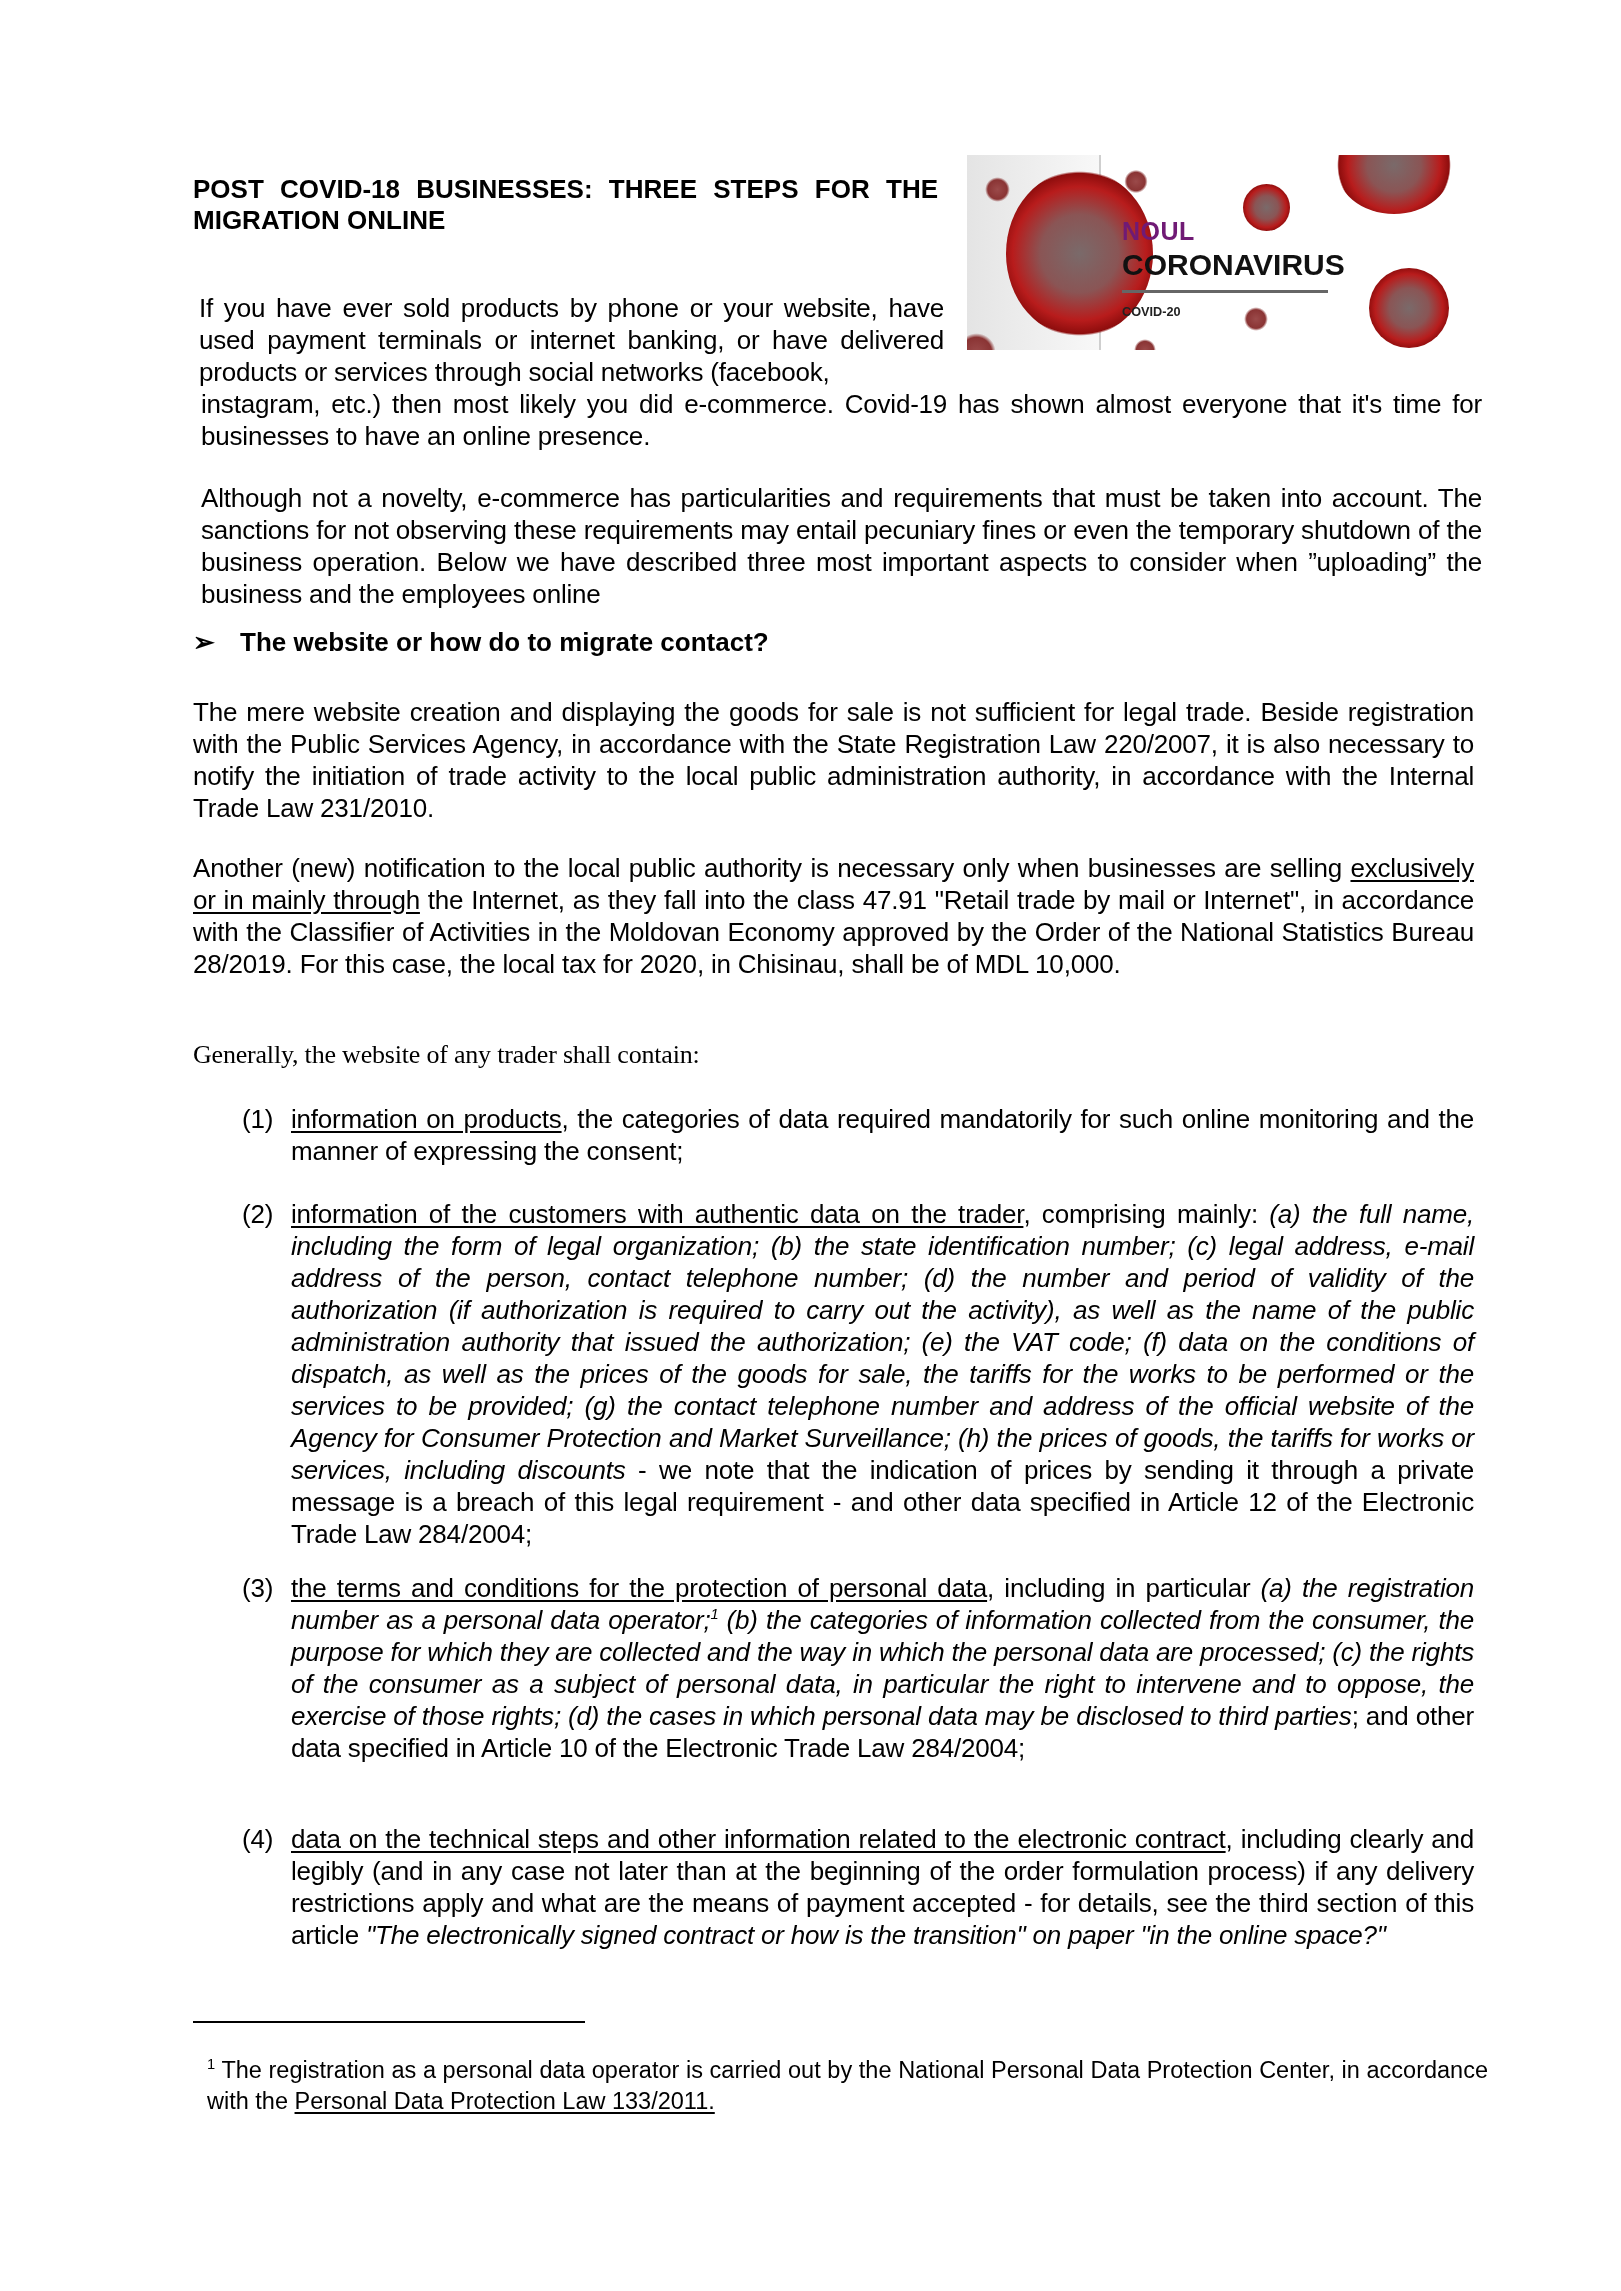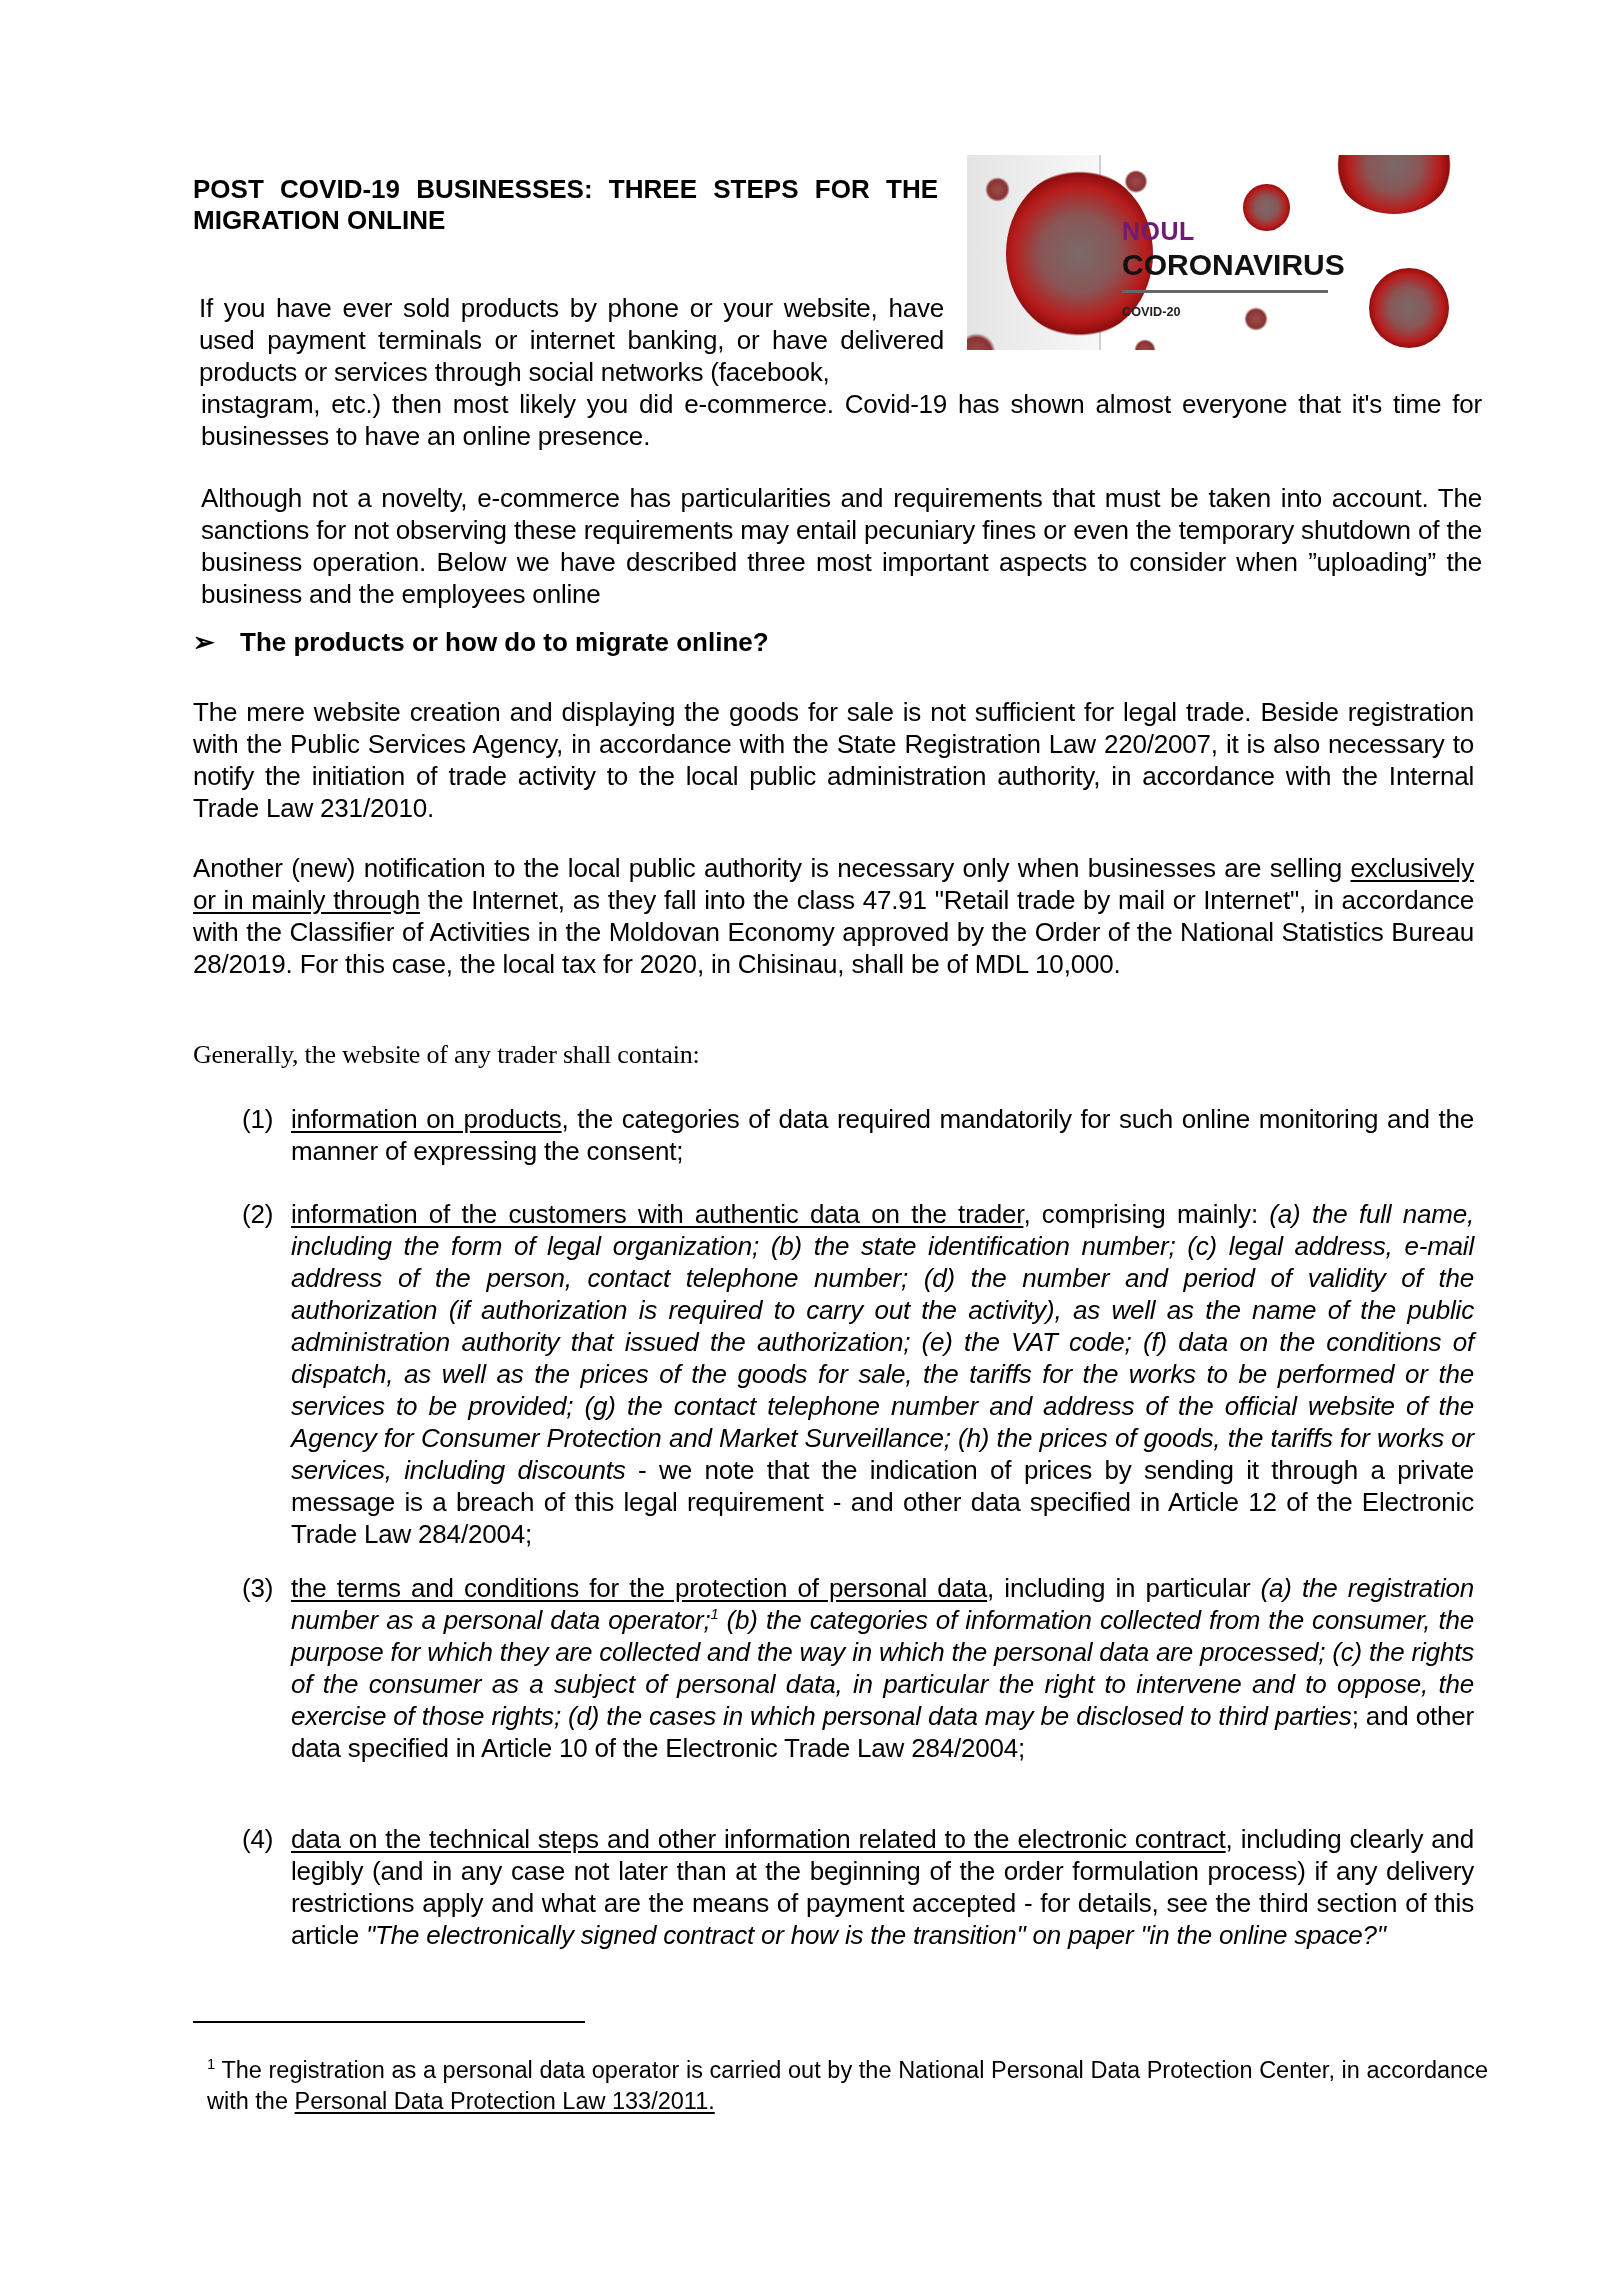--- a/index.html
+++ b/index.html
@@ -35,21 +35,21 @@
   .u { text-decoration:underline; text-underline-offset:2.9px; }
   .i { font-style:italic; }
   sup { font-size:14.7px; line-height:0; vertical-align:super; }
   .fn-rule { position:absolute; left:193px; top:2021px; width:392px; height:2px; background:#000; }
   .fn { position:absolute; left:193px; top:2041px; width:1281px; font-size:23.5px; line-height:31px; text-align:justify; }
   .fn sup { font-size:14.7px; }
 </style>
 </head>
 <body>
 
-<h1 class="title">POST COVID-19 BUSINESSES: THREE STEPS FOR THE MIGRATION ONLINE</h1>
+<h1 class="title">POST COVID-18 BUSINESSES: THREE STEPS FOR THE MIGRATION ONLINE</h1>
 
 <div class="hero">
   <div class="leftpanel"></div>
   <div class="divider"></div>
   <div class="virus" style="left:39px;top:14.7px;width:147px;height:167px;"></div>
   <div class="virus small" style="left:17.6px;top:21.6px;width:25.5px;height:25.5px;"></div>
   <div class="virus small" style="left:157px;top:14.7px;width:23.5px;height:23.5px;"></div>
   <div class="virus" style="left:276px;top:29px;width:47px;height:47px;"></div>
   <div class="virus" style="left:368px;top:-39px;width:118px;height:98px;"></div>
   <div class="virus" style="left:402px;top:113px;width:80px;height:80px;"></div>
@@ -61,21 +61,21 @@
   <div class="rule"></div>
   <div class="h3">COVID-20</div>
 </div>
 
 <p class="txt intro" style="margin:6px;">If you have ever sold products by phone or your website, have used payment terminals or internet banking, or have delivered products or services through social networks (facebook,</p>
 <p class="txt intro-cont" style="margin:8px;">instagram, etc.) then most likely you did e-commerce. Covid-19 has shown almost everyone that it's time for businesses to have an online presence.</p>
 
 <p class="txt p2" style="margin:8px;">Although not a novelty, e-commerce has particularities and requirements that must be taken into account. The sanctions for not observing these requirements may entail pecuniary fines or even the temporary shutdown of the business operation. Below we have described three most important aspects to consider when ”uploading” the business and the employees online</p>
 
 <div class="heading1">
-  <span class="arrow">➢</span><span>The products or how do to migrate online?</span>
+  <span class="arrow">➢</span><span>The website or how do to migrate contact?</span>
 </div>
 
 <p class="txt p3" style="margin:0;">The mere website creation and displaying the goods for sale is not sufficient for legal trade. Beside registration with the Public Services Agency, in accordance with the State Registration Law 220/2007, it is also necessary to notify the initiation of trade activity to the local public administration authority, in accordance with the Internal Trade Law 231/2010.</p>
 
 <p class="txt p4" style="margin:0;"><span>Another (new) notification to the local public authority is necessary only when businesses are selling </span><span class="u">exclusively or in mainly through</span><span> the Internet, as they fall into the class 47.91 "Retail trade by mail or Internet", in accordance with the Classifier of Activities in the Moldovan Economy approved by the Order of the National Statistics Bureau 28/2019. For this case, the local tax for 2020, in Chisinau, shall be of MDL 10,000.</span></p>
 
 <p class="txt p5" style="margin:0;font-family:Liberation Serif, serif;">Generally, the website of any trader shall contain:</p>
 
 <div class="txt li" style="top:1103px;">
   <span class="num">(1)</span>

